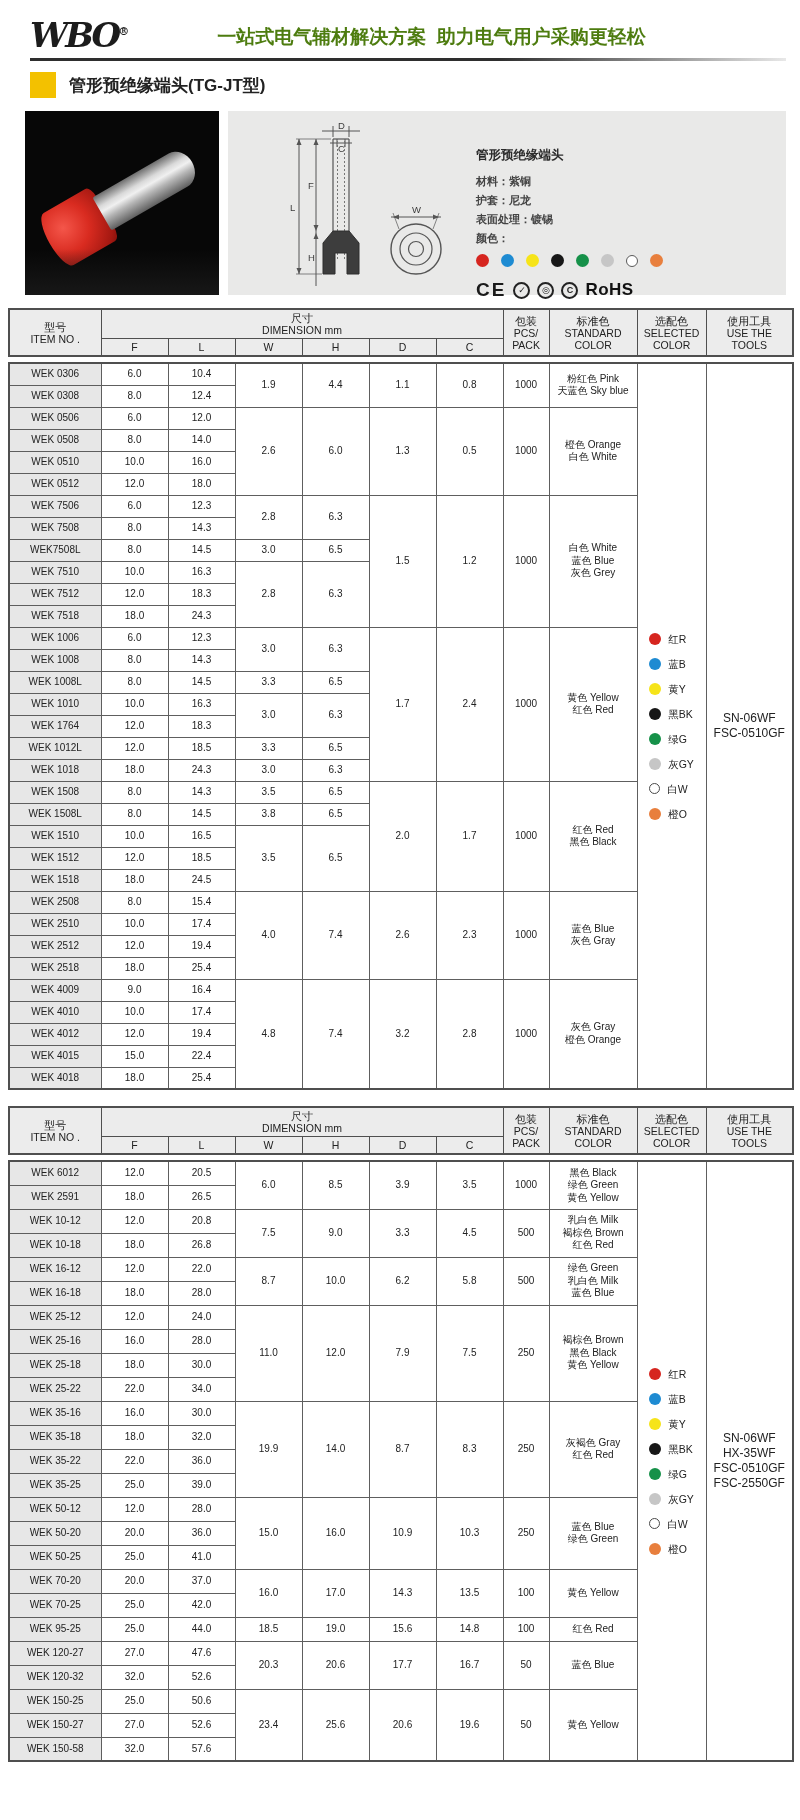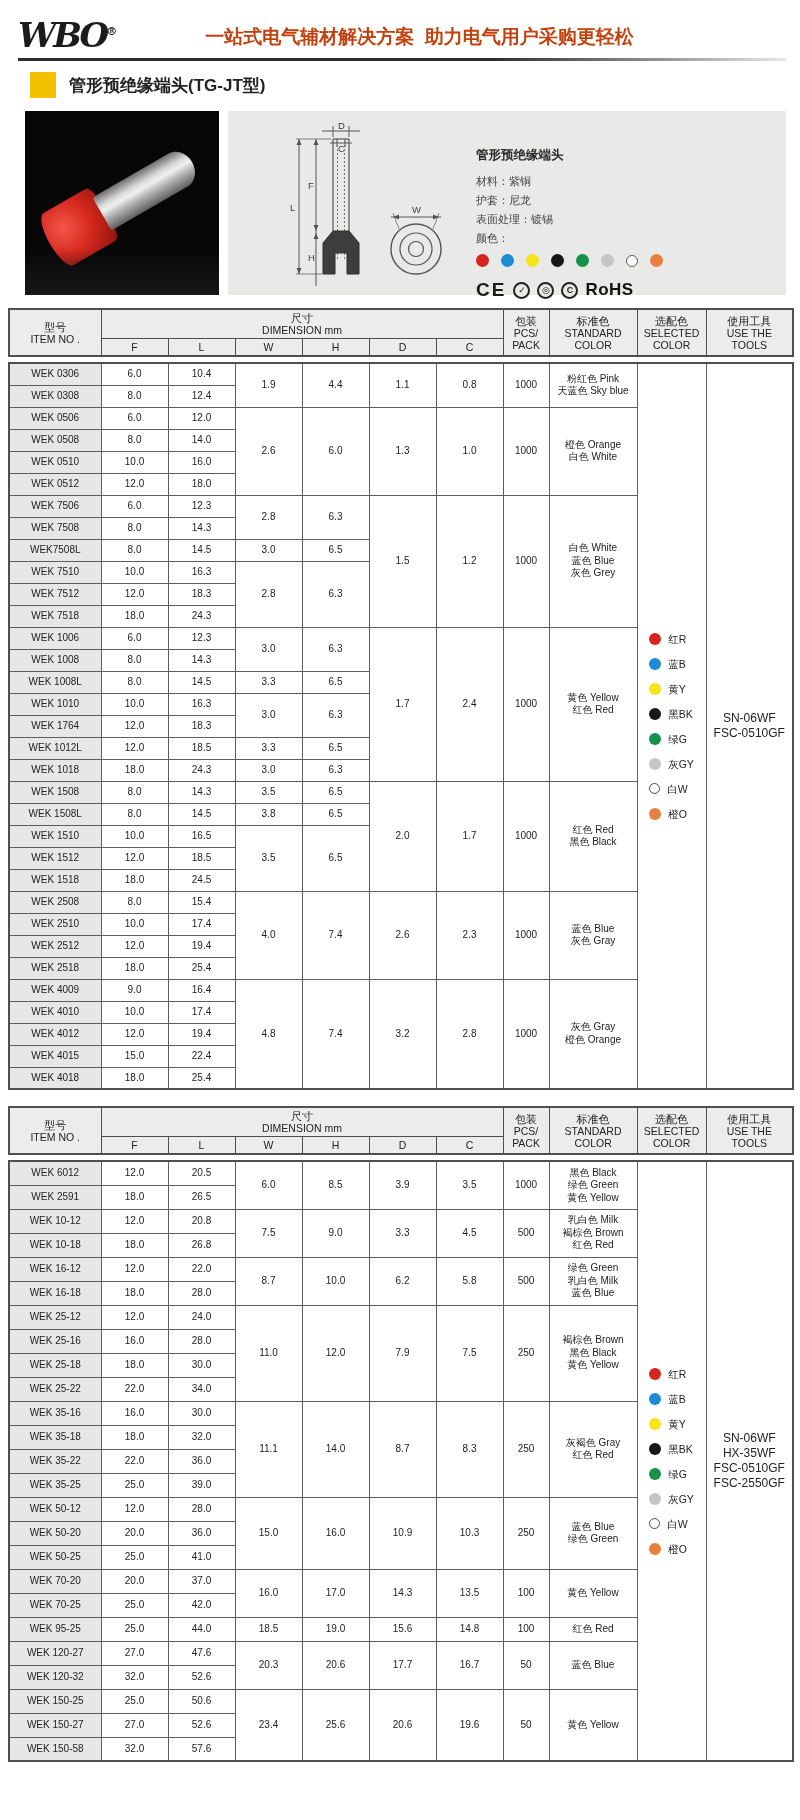--- a/index.html
+++ b/index.html
@@ -1,24 +1,24 @@
 <!DOCTYPE html>
 <html><head>
 <meta charset="utf-8">
 <style>
   * { box-sizing: border-box; }
   html,body { margin:0; padding:0; background:#fff; }
   body { width:800px; font-family:"Liberation Sans","DejaVu Sans",sans-serif; color:#222; }
 
   
-  .hdr { padding:18px 14px 0 18px; }
+  .hdr { padding:18px 14px 0 30px; }
   .hdr-row { display:flex; align-items:flex-end; }
   .logo { font-family:"DejaVu Serif",serif; font-style:italic; font-weight:bold; font-size:34px; letter-spacing:-3px; color:#1c1c1c; line-height:1; }
   .logo sup { font-size:11px; letter-spacing:0; vertical-align:super; }
-  .tagline { margin-left:88px; font-size:19px; font-weight:bold; color:#c2410c; white-space:pre; padding-bottom:2px; }
+  .tagline { margin-left:88px; font-size:19px; font-weight:bold; color:#4d7c0f; white-space:pre; padding-bottom:2px; }
   .hdr-line { height:3px; margin-top:6px; background:linear-gradient(to right,#2e2e2e 62%,#9a9a9a 85%,#e8e8e8 100%); }
 
   
   .sect { display:flex; align-items:center; margin:11px 0 13px 30px; }
   .sq { width:26px; height:26px; background:#f3c100; }
   .sect-title { margin-left:13px; font-size:17px; font-weight:bold; color:#222; }
 
   
   .prod { display:flex; margin:0 14px 0 25px; height:184px; }
   .photo { width:194px; background:#070707; position:relative; overflow:hidden; flex:none; }
@@ -26,21 +26,21 @@
   .sleeve { width:64px; height:60px; flex:none; border-radius:10px 6px 6px 10px / 50% 22% 22% 50%;
             background:radial-gradient(circle at 30% 38%, #f4564a 0%, #d92b20 45%, #a31811 85%, #7c0f0a 100%); }
   .tube { width:104px; height:38px; flex:none; margin-left:-4px; border-radius:2px 16px 16px 2px / 2px 50% 50% 2px;
           background:linear-gradient(to bottom,#6e6e6e 0%, #d9d9d9 30%, #f0f0f0 45%, #b5b5b5 65%, #5f5f5f 100%); }
   .photo-fade { position:absolute; left:0; right:0; bottom:0; height:46px; background:linear-gradient(to bottom, rgba(0,0,0,0) 0%, rgba(25,25,25,.9) 100%); }
 
   .panel { flex:1; margin-left:9px; background:#e9e9e8; display:flex; padding:10px 14px 8px 10px; }
   .diagrams { width:226px; flex:none; }
   .info { flex:1; padding-left:12px; padding-top:26px; font-size:11px; color:#333; }
   .info-title { font-size:12.5px; font-weight:bold; margin-bottom:10px; color:#2b2b2b; }
-  .info-line { margin:4px 0; font-weight:normal; color:#444; }
+  .info-line { margin:4px 0; font-weight:bold; color:#444; }
   .dots { margin-top:8px; display:flex; gap:12px; align-items:center; }
   .dot { width:13px; height:13px; border-radius:50%; display:inline-block; }
   .dot.outline { border:1.5px solid #5a5a5a; width:12px; height:12px; background:#fff; }
   .certs { margin-top:12px; display:flex; align-items:center; gap:7px; }
   .ce { font-size:19px; font-weight:bold; letter-spacing:2px; color:#1a1a1a; }
   .badge { width:17px; height:17px; border:2px solid #222; border-radius:50%; display:flex; align-items:center; justify-content:center; font-size:9px; font-weight:bold; color:#222; background:#e9e9e8; }
   .rohs { font-size:17px; font-weight:bold; color:#111; letter-spacing:.5px; }
 
   
   .tbl-wrap { margin:13px 8px 0 8px; }
@@ -260,21 +260,21 @@
           <td>8.0</td>
           <td>12.4</td>
         </tr>
         <tr>
           <td class="item-no">WEK 0506</td>
           <td>6.0</td>
           <td>12.0</td>
           <td rowspan="4">2.6</td>
           <td rowspan="4">6.0</td>
           <td rowspan="4">1.3</td>
-          <td rowspan="4">1.0</td>
+          <td rowspan="4">0.5</td>
           <td rowspan="4">1000</td>
           <td rowspan="4" class="std-cell">
             <div>橙色 Orange</div>
             <div>白色 White</div>
           </td>
         </tr>
         <tr>
           <td class="item-no">WEK 0508</td>
           <td>8.0</td>
           <td>14.0</td>
@@ -657,21 +657,21 @@
         </tr>
         <tr>
           <td class="item-no">WEK 25-22</td>
           <td>22.0</td>
           <td>34.0</td>
         </tr>
         <tr>
           <td class="item-no">WEK 35-16</td>
           <td>16.0</td>
           <td>30.0</td>
-          <td rowspan="4">11.1</td>
+          <td rowspan="4">19.9</td>
           <td rowspan="4">14.0</td>
           <td rowspan="4">8.7</td>
           <td rowspan="4">8.3</td>
           <td rowspan="4">250</td>
           <td rowspan="4" class="std-cell">
             <div>灰褐色 Gray</div>
             <div>红色 Red</div>
           </td>
         </tr>
         <tr>

